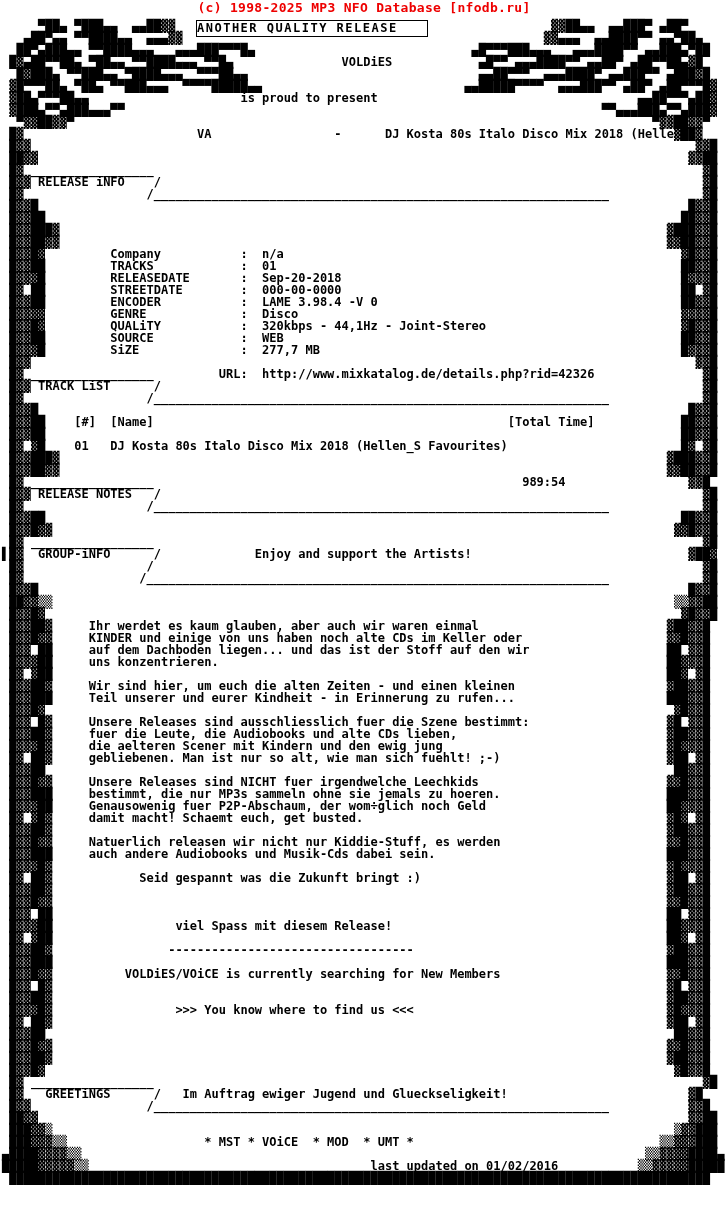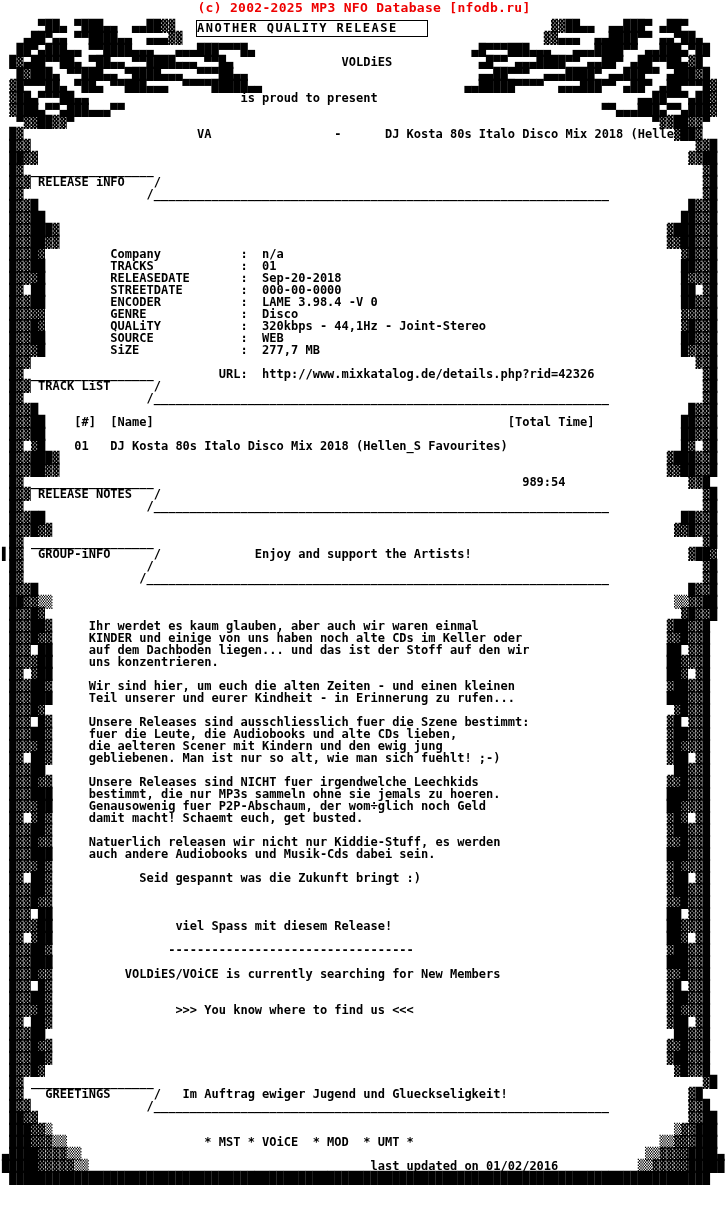--- a/index.html
+++ b/index.html
@@ -21,21 +21,21 @@
     position:absolute;left:196px;top:20px;width:230px;height:15px;
     background:#fff;border:1px solid #000;text-align:left;
     font:bold 12px/15px "DejaVu Sans Mono",monospace;
     color:#000;letter-spacing:1.5px;white-space:nowrap;overflow:hidden;
   }
 </style>
 </head>
 <body>
 
 <div>
-  <div class="banner">(c) 2002-2025 MP3 NFO Database [nfodb.ru]</div>
+  <div class="banner">(c) 1998-2025 MP3 NFO Database [nfodb.ru]</div>
 
   <pre id="nfo">     ▀██▄ ▀███▄▄  ▄▄██▓▓                                                    ▓▓██▄▄  ▄▄███▀ ▄██▀     
    ▄██▀▄▄ ▀▀████▄▄  ▄▄▄▓▓                                                  ▓▓▄▄▄  ▄▄████▀▀ ▄▄▀██▄   
   ██▀▄███▄▄ ▀▀████▄▄▄   ▄▄▄███▀▀▀█▄                              ▄█▀▀▀███▄▄▄   ▄▄▄████▀▀ ▄▄███▄▀██  
  █▓▄██▀▀██▄ ▀██▄▄ ▀▀████▄▄▄ ▀▀█▄               VOLDiES            ▄█▀▀ ▄▄▄████▀▀ ▄▄██▀ ▄██▀▀██▄▓█   
   █▓███▄ ▀▀███▄▄ ▀████▄▄▄  ▀▀▀██▄▄                                ▄▄██▀▀▀  ▄▄▄████▀ ▄▄███▀▀ ▄███▓█  
  ▓█▀▀▀██▄ ▀██▄ ▀▀███▄▄▄  ▀▀▀▀█████▄▄                            ▄▄█████▀▀▀▀  ▄▄▄███▀▀ ▄██▀ ▄██▀▀▀█▓ 
  ▓██▄▀▀▀██▄▄                     is proud to present                                    ▄▄██▀▀▀▄██▓ 
  ▓███▄▀▀▄███▄▄▄▀▀                                                                  ▀▀▄▄▄███▄▀▀▄███▓ 
   ▀▓▓██▓▓▀                                                                                ▀▓▓██▓▓▀  

